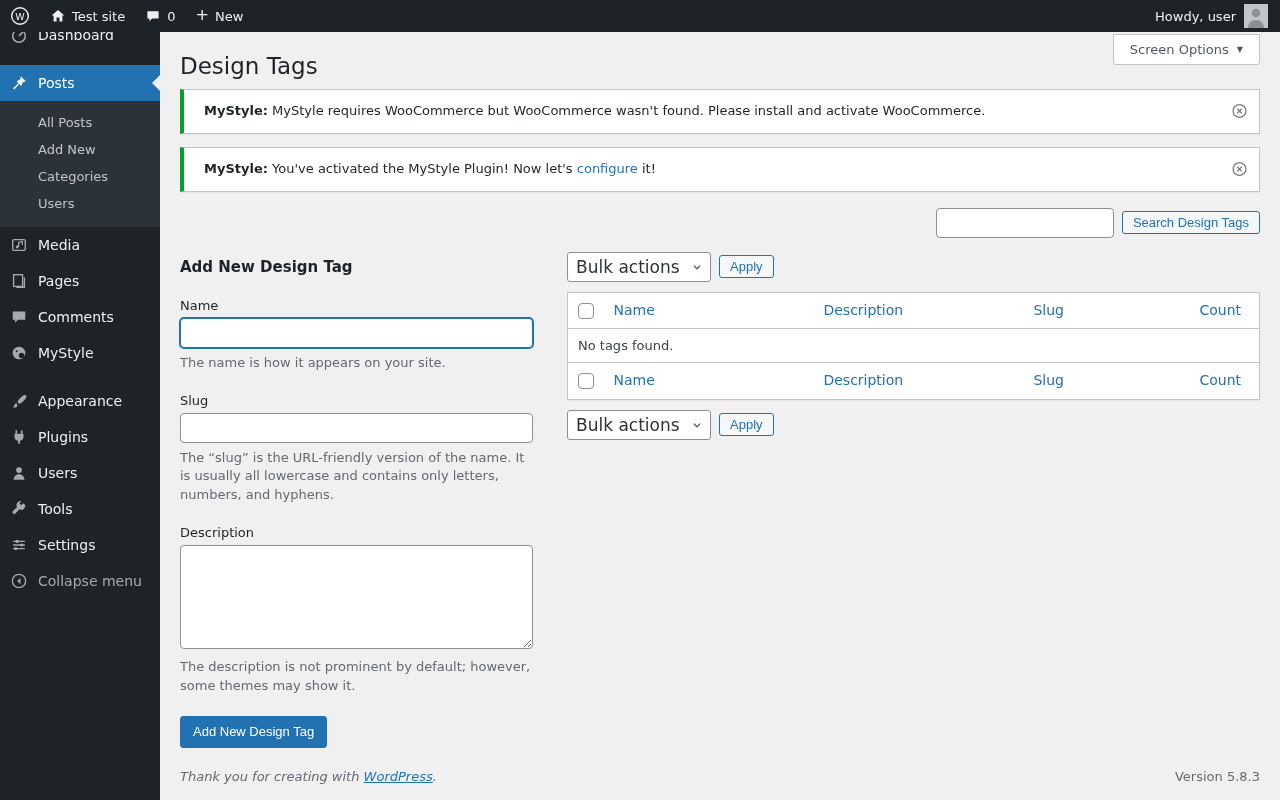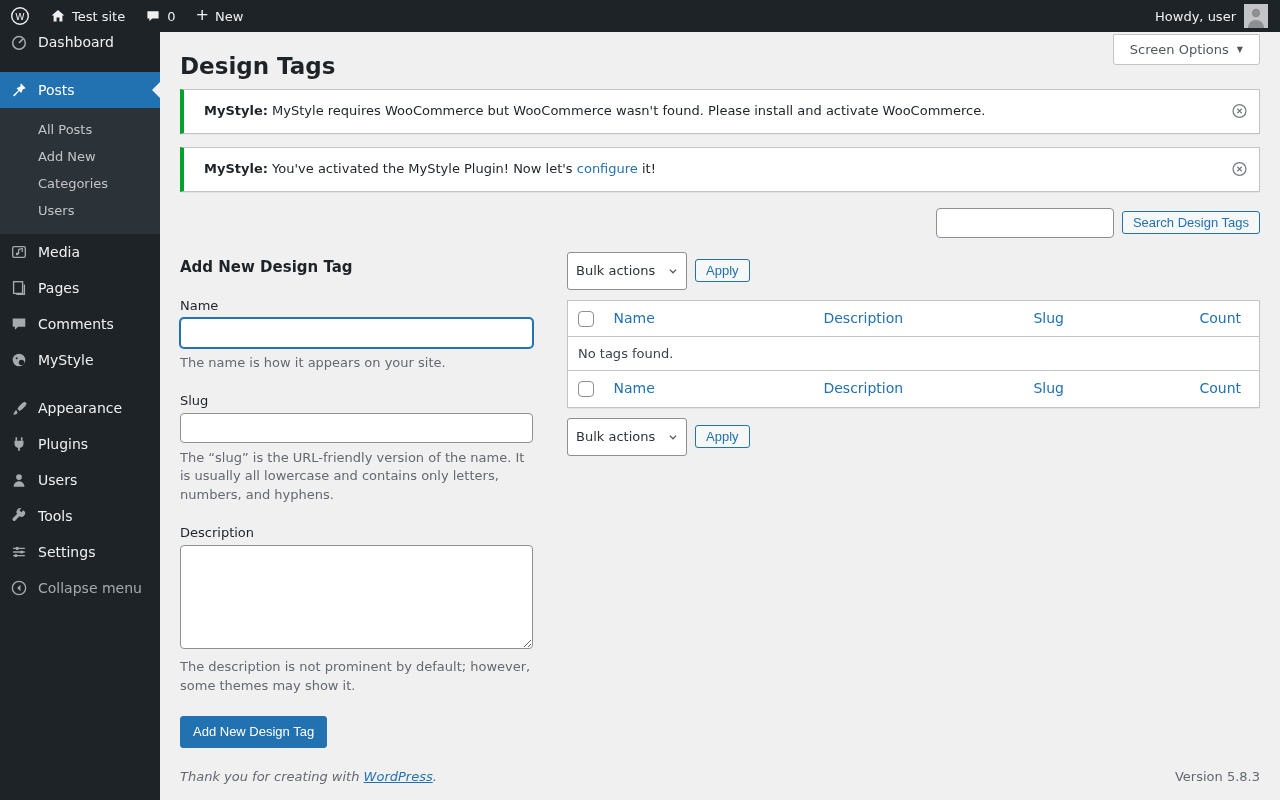--- a/index.html
+++ b/index.html
@@ -9,35 +9,35 @@
 
   
   .admin-bar{position:fixed;top:0;left:0;right:0;height:32px;background:#1d2327;color:#f0f0f1;display:flex;align-items:center;z-index:50;font-size:13px}
   .ab-item{display:flex;align-items:center;gap:6px;height:32px;padding:0 10px;color:#f0f0f1;cursor:pointer}
   .ab-item svg{display:block}
   .ab-right{margin-left:auto;display:flex;align-items:center;gap:8px;height:32px;padding-right:12px;cursor:pointer}
   .plus{font-size:16px;font-weight:400;line-height:1;margin-top:-2px}
   .avatar{width:24px;height:24px;background:#c3c4c7;display:flex;align-items:center;justify-content:center;overflow:hidden}
 
   
-  .sidebar{position:fixed;top:24px;left:0;bottom:0;width:160px;background:#1d2327;z-index:40}
+  .sidebar{position:fixed;top:17px;left:0;bottom:0;width:160px;background:#1d2327;z-index:40}
   .menu-item{display:flex;align-items:center;gap:9px;padding:8px 8px 8px 9px;font-size:14px;color:#f0f0f1;cursor:pointer;position:relative}
   .menu-item .micon{width:20px;height:20px;color:#a7aaad;flex:none;display:flex;align-items:center;justify-content:center}
   .menu-item.active{background:#2271b1;color:#fff}
   .menu-item.active .micon{color:#fff}
   .menu-item.active::after{content:"";position:absolute;right:0;top:50%;margin-top:-8px;border:8px solid transparent;border-right-color:#f0f0f1}
   .submenu{background:#2c3338;padding:8px 0 10px}
   .submenu .subitem{display:block;padding:6px 12px 6px 38px;font-size:13px;color:#c3c4c7;cursor:pointer}
   .menu-sep{height:12px}
   .collapse .micon,.collapse{color:#a7aaad}
 
   
   .content{margin-left:160px;padding-top:32px;min-height:800px;display:flex;flex-direction:column;background:#f0f0f1}
   .wrap{position:relative;padding:10px 20px 0;flex:1 0 auto}
-  h1.page-title{font-size:23px;font-weight:700;line-height:29px;margin:10px 0 8px;color:#1d2327}
+  h1.page-title{font-size:23px;font-weight:400;line-height:29px;margin:10px 0 8px;color:#1d2327}
 
   .screen-options{position:absolute;top:2px;right:20px;display:flex;align-items:center;gap:8px;background:#fff;border:1px solid #c3c4c7;border-radius:0 0 3px 3px;padding:7px 16px;color:#50575e;font-size:13px;cursor:pointer}
   .screen-options .chev{font-size:8px;color:#50575e}
 
   .notice{position:relative;background:#fff;border:1px solid #c3c4c7;border-left:4px solid #00a32a;box-shadow:0 1px 1px rgba(0,0,0,.04);margin:0 0 13px;padding:1px 44px 1px 20px}
   .notice p{margin:11px 0;font-size:13px;line-height:1.45}
   .notice a{color:#2271b1;cursor:pointer}
   .dismiss{position:absolute;right:9px;top:50%;transform:translateY(-50%);background:none;border:none;color:#787c82;cursor:pointer;padding:2px;line-height:0}
 
   .search-row{display:flex;justify-content:flex-end;align-items:center;gap:8px;margin:16px 0 0}
@@ -57,21 +57,21 @@
   .field input[type=text]{width:100%;height:30px;padding:0 8px}
   .field input.focused{border-color:#2271b1;box-shadow:0 0 0 1px #2271b1;outline:none}
   .field textarea{width:100%;height:104px;padding:6px 8px;resize:both}
   .help{color:#646970;font-size:13px;line-height:1.45;margin-top:6px}
   .submit-row{margin-top:14px}
   .button-tall{height:32px;padding:0 12px}
 
   .bulk-row{display:flex;align-items:center;gap:8px;margin:0 0 10px}
   .bulk-row.bottom{margin:10px 0 0}
   .select-wrap{position:relative;display:inline-block}
-  .select-wrap select{appearance:none;-webkit-appearance:none;height:38px;padding:0 30px 0 8px;font-size:13px;border-radius:3px;cursor:pointer}
+  .select-wrap select{appearance:none;-webkit-appearance:none;height:30px;padding:0 30px 0 8px;font-size:17px;border-radius:3px;cursor:pointer}
   .select-wrap .sel-chev{position:absolute;right:7px;top:50%;transform:translateY(-50%);pointer-events:none;color:#50575e;line-height:0}
 
   table.tags{width:100%;table-layout:fixed;border-collapse:collapse;background:#fff;border:1px solid #c3c4c7;box-shadow:0 1px 1px rgba(0,0,0,.04)}
   table.tags th{font-weight:400;font-size:14px;text-align:left;padding:8px 10px;line-height:1.4}
   table.tags thead th{border-bottom:1px solid #c3c4c7}
   table.tags tfoot th{border-top:1px solid #c3c4c7}
   table.tags th a{color:#2271b1;cursor:pointer}
   table.tags td{padding:9px 10px;font-size:13px;color:#3c434a}
   .check-col{width:36px;padding:8px 0 8px 10px !important}
   .count-col{width:70px}

